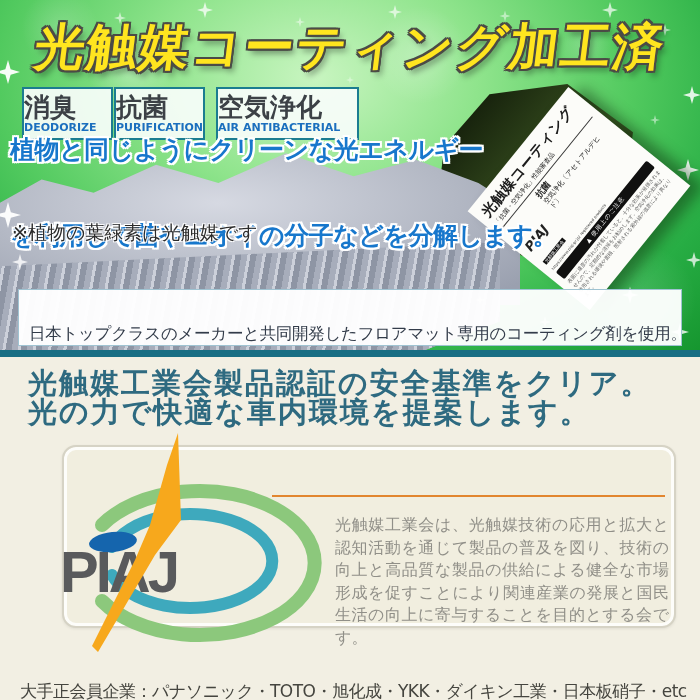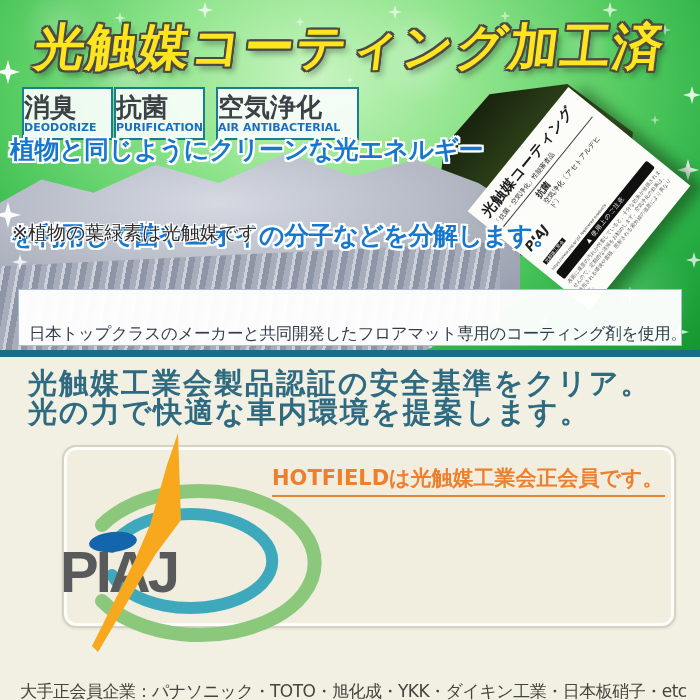--- a/index.html
+++ b/index.html
@@ -189,17 +189,17 @@
   <div class="member-card"></div>
 
   <svg class="piaj-logo" viewBox="0 0 300 240">
     <path d="M 52 102 A 115 72 0 1 1 52 178" fill="none" stroke="#8cc87c" stroke-width="14" stroke-linecap="round"></path>
     <path d="M 62 124 A 82 47 0 1 1 62 152" fill="none" stroke="#3ea9bd" stroke-width="12" stroke-linecap="round"></path>
     <ellipse cx="63" cy="119" rx="24" ry="10" fill="#1565ad" transform="rotate(-6 63 119)"></ellipse>
     <text x="10" y="169" font-family="Liberation Sans, DejaVu Sans, sans-serif" font-weight="bold" font-size="58" letter-spacing="-3" fill="#595a5c">PIAJ</text>
     <polygon points="128,10 131,97 105,132 48,229 42,223 85,137 100,102 117,42" fill="#f7a81c"></polygon>
   </svg>
 
-  <div class="member-heading">HOTFIELDは光触媒工業会正会員です。</div>
   <div class="heading-underline"></div>
+  <div class="member-body">光触媒工業会は、光触媒技術の応用と拡大と認知活動を通じて製品の普及を図り、技術の向上と高品質な製品の供給による健全な市場形成を促すことにより関連産業の発展と国民生活の向上に寄与することを目的とする会です。</div>
 
   <div class="companies">大手正会員企業：パナソニック・TOTO・旭化成・YKK・ダイキン工業・日本板硝子・etc</div>
 </div>
 
 </body></html>

